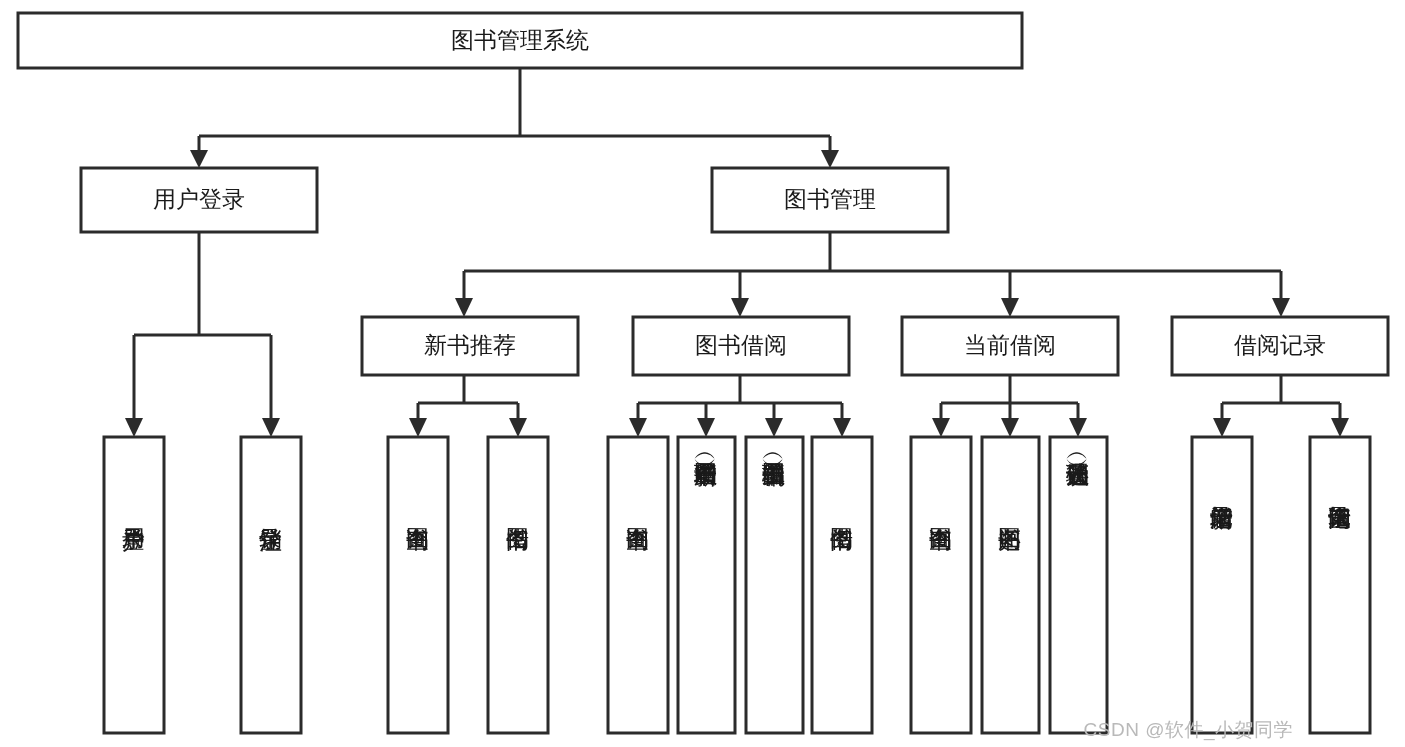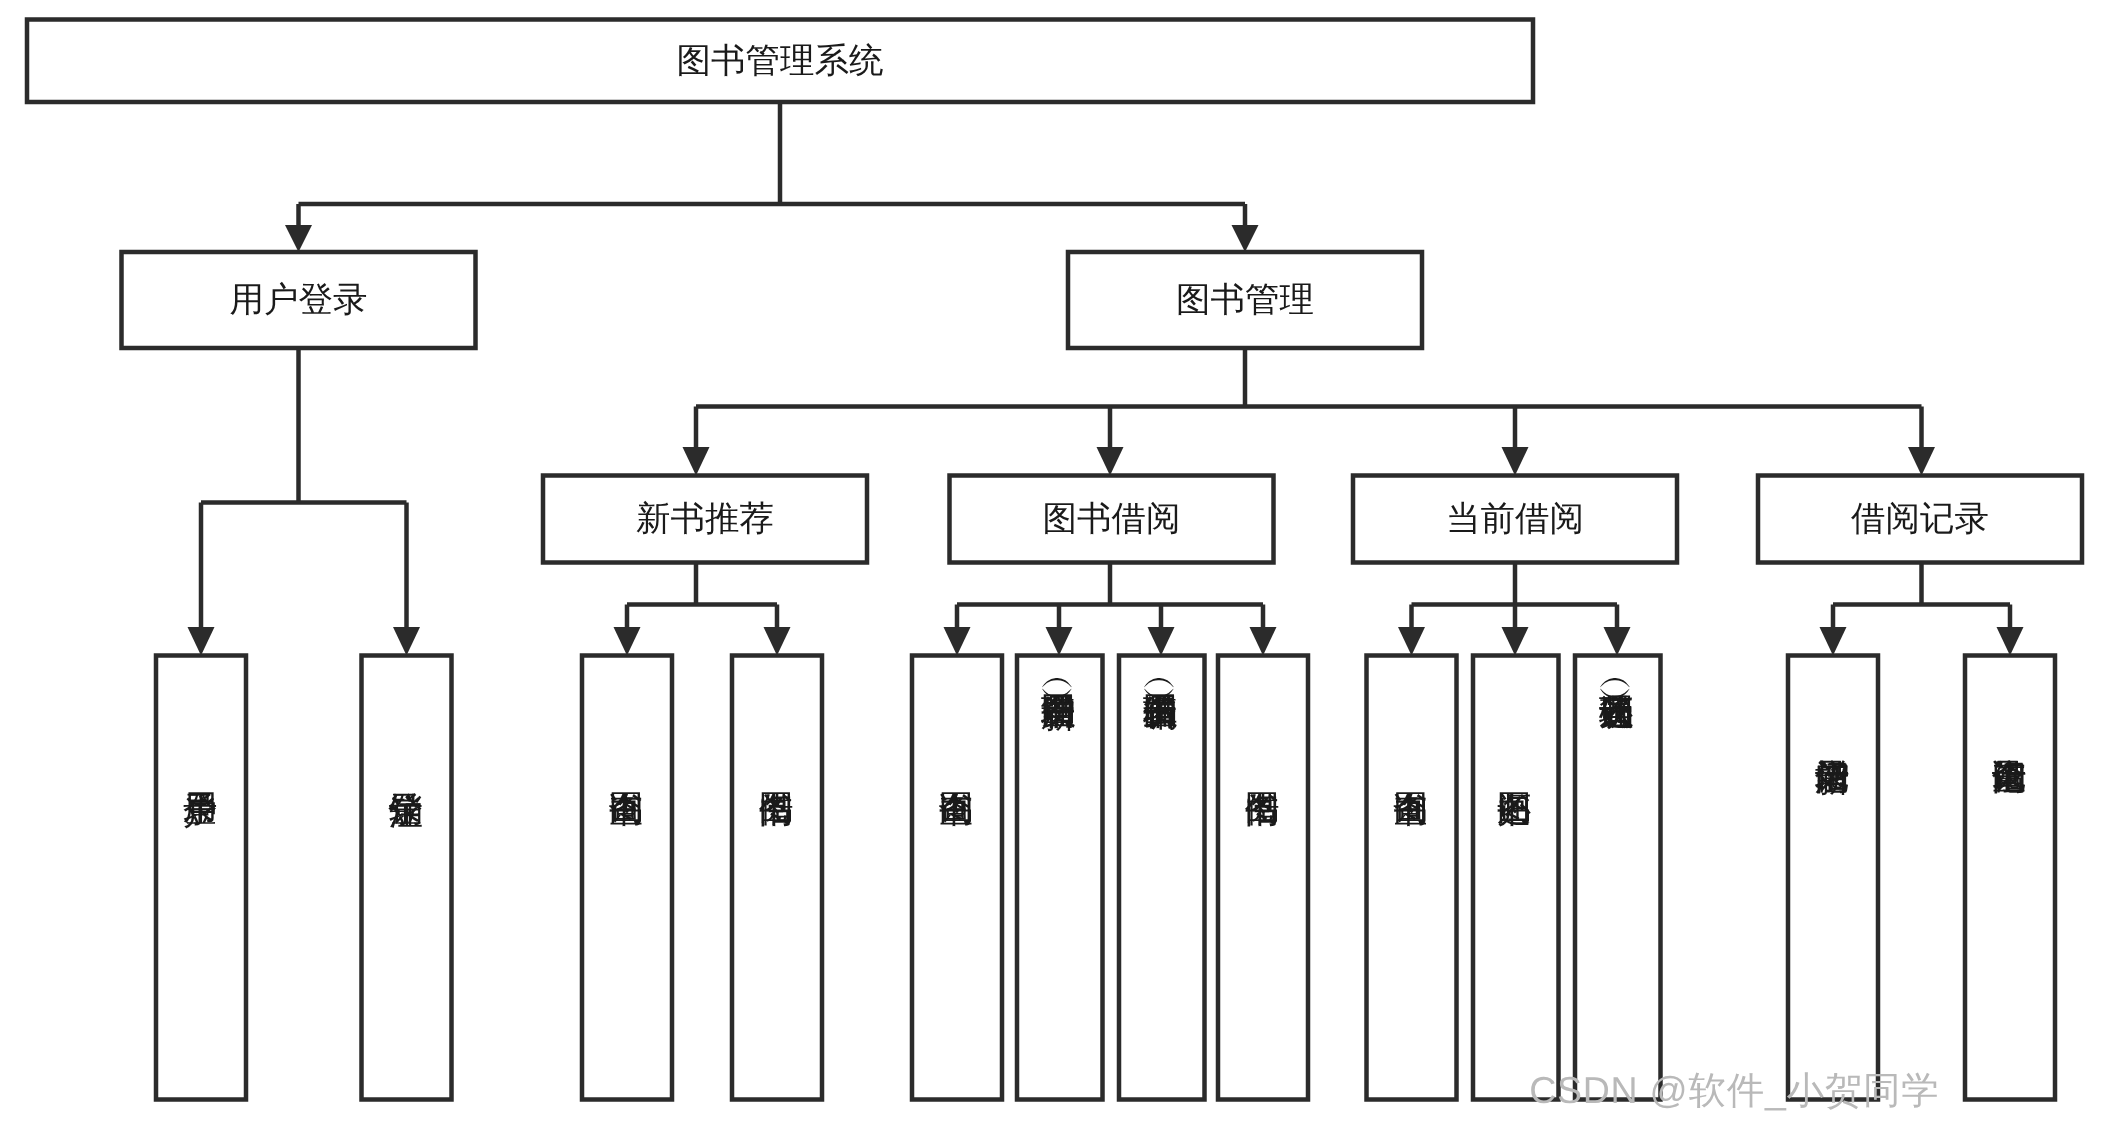--- a/index.html
+++ b/index.html
@@ -56,21 +56,21 @@
     writing-mode: vertical-rl;
     text-orientation: upright;
     glyph-orientation-vertical: 0;
     text-anchor: middle;
   }
   .watermark {
     position: absolute;
     right: 8px;
     bottom: 4px;
     font-family: "Liberation Sans", "DejaVu Sans", sans-serif;
-    font-size: 25px;
+    font-size: 19px;
     color: #b9b9b9;
     letter-spacing: 0.5px;
     white-space: nowrap;
     pointer-events: none;
   }
 </style>
 </head>
 <body>
 
 <div id="diagram-root">

